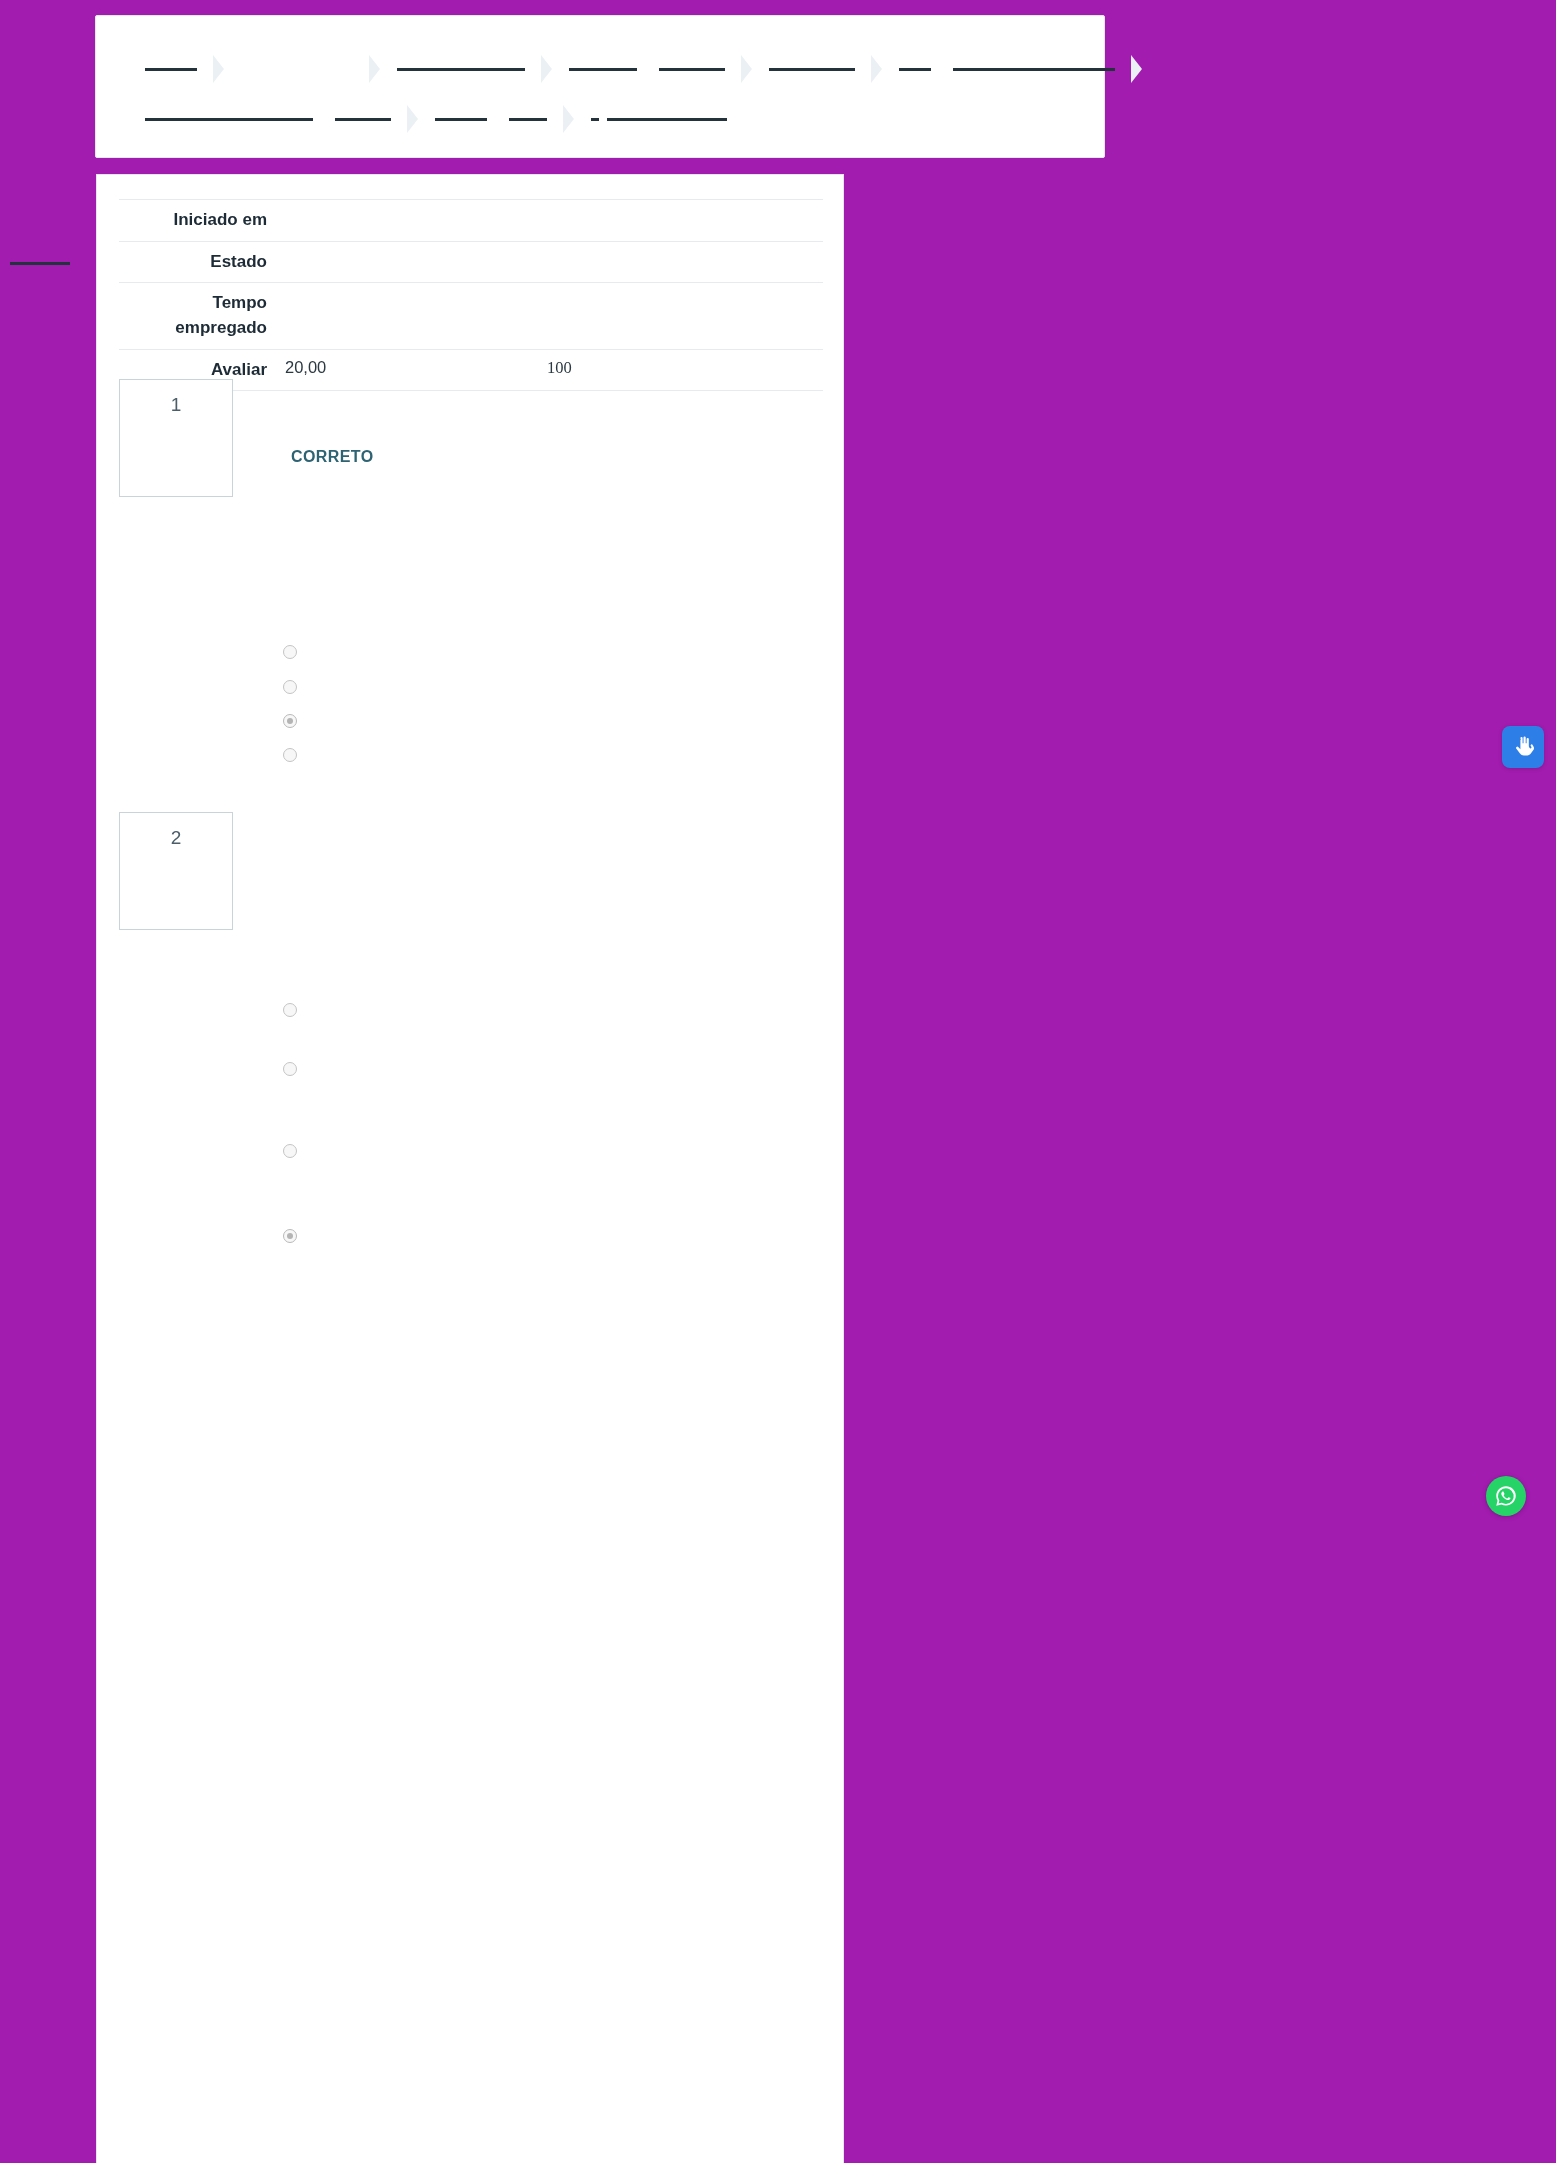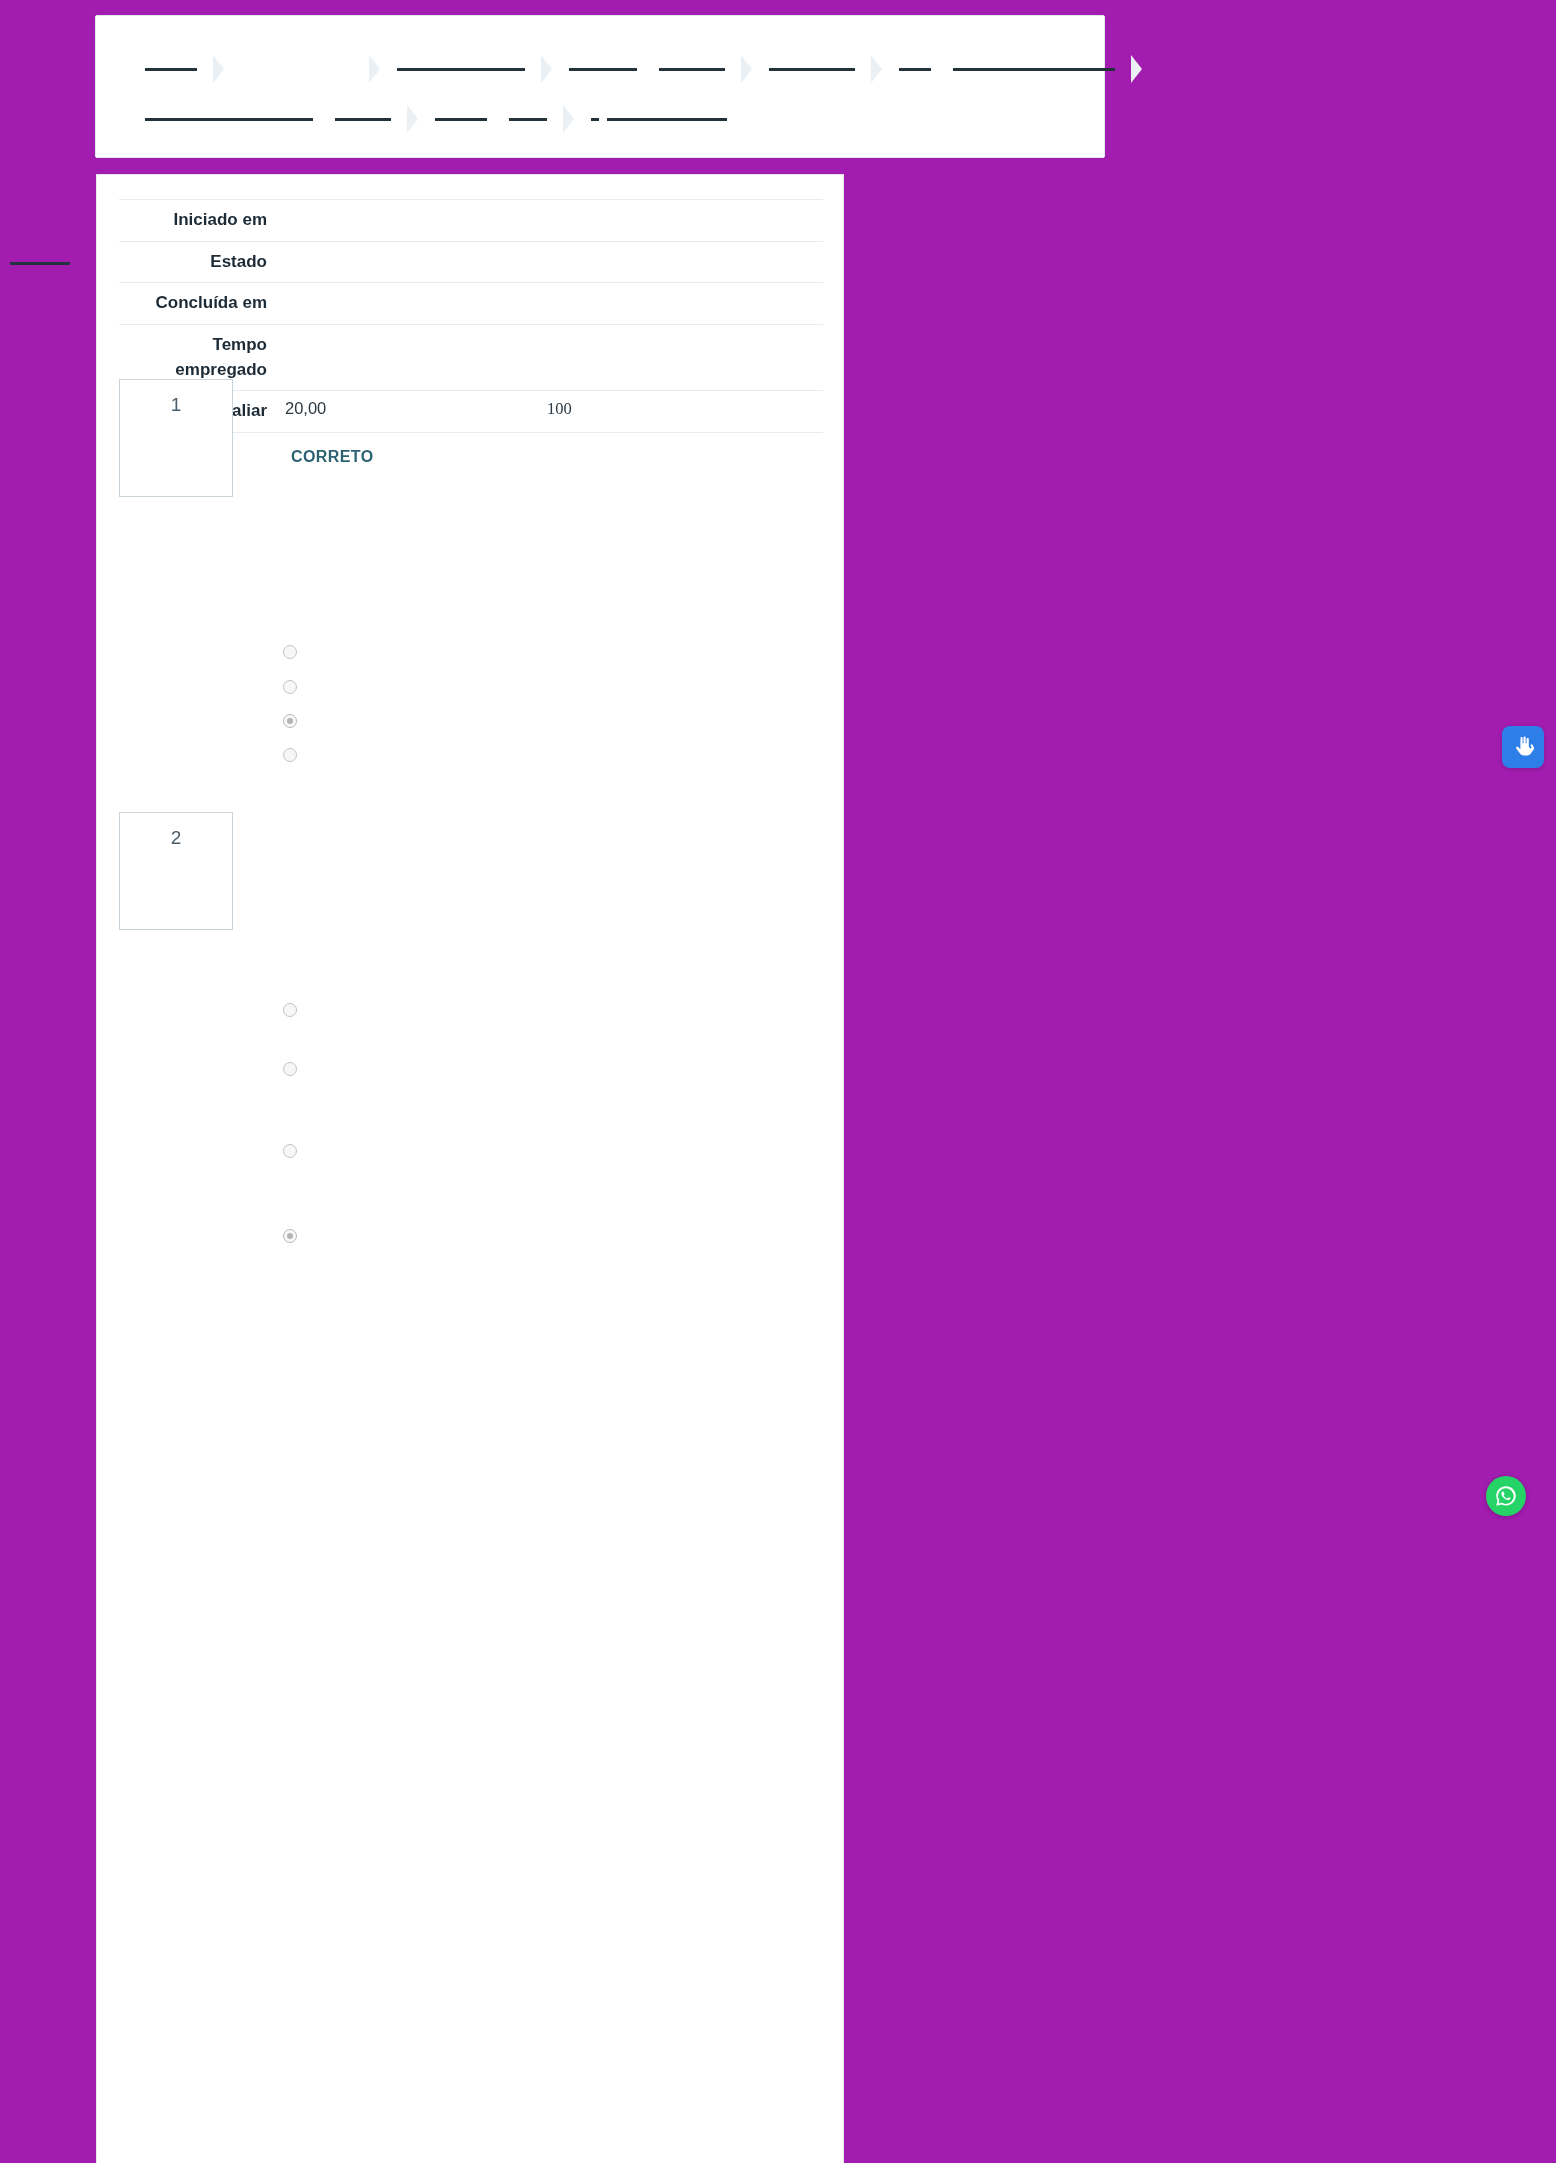--- a/index.html
+++ b/index.html
@@ -265,26 +265,20 @@
     <table class="info-table">
       <tbody>
         <tr>
           <th>Iniciado em</th>
           <td>
             <span class="val-left"></span><span class="val-right"></span>
           </td>
         </tr>
         <tr>
           <th>Estado</th>
-          <td>
-            <span class="val-left"></span><span class="val-right"></span>
-          </td>
-        </tr>
-        <tr>
-          <th>Concluída em</th>
           <td>
             <span class="val-left"></span><span class="val-right"></span>
           </td>
         </tr>
         <tr>
           <th>Tempo empregado</th>
           <td>
             <span class="val-left"></span><span class="val-right"></span>
           </td>
         </tr>

